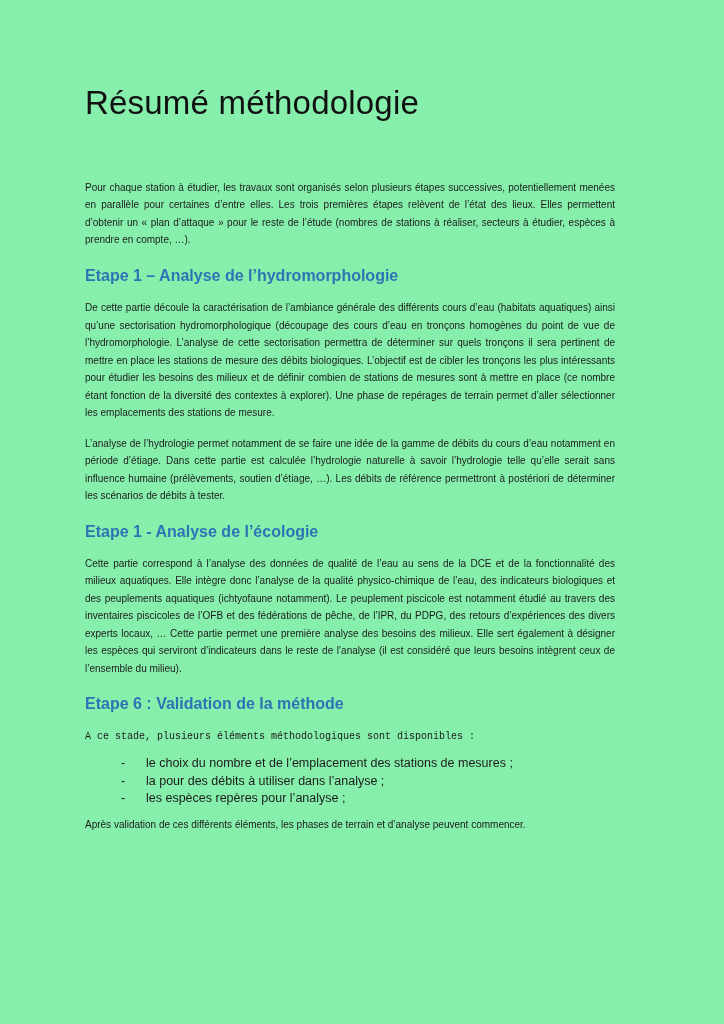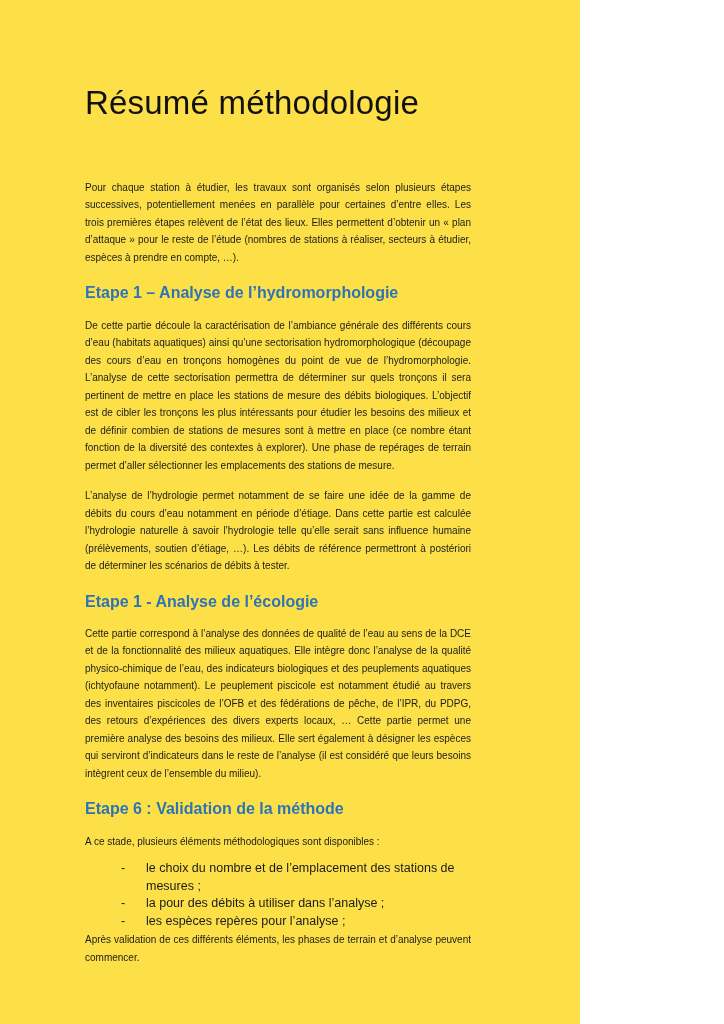--- a/index.html
+++ b/index.html
@@ -2,24 +2,24 @@
 <html lang="fr"><head>
 <meta charset="utf-8">
 <style>
   html, body {
     margin: 0;
     padding: 0;
     background: #ffffff;
   }
   .page {
     position: relative;
-    width: 580px;
+    width: 724px;
     height: 1024px;
     box-sizing: border-box;
-    background: #fde047;
+    background: #86efac;
     padding: 68px 109px 40px 85px;
     font-family: "Liberation Sans", sans-serif;
     color: #1b1b1b;
     overflow: hidden;
   }
   .doc-title {
     font-size: 33px;
     font-weight: 400;
     letter-spacing: 0.2px;
     color: #111111;
@@ -38,35 +38,36 @@
   .section-heading {
     font-size: 16px;
     font-weight: 700;
     color: #2E74B5;
     margin: 17px 0 14px 0;
     line-height: 1.2;
     text-align: left;
   }
   .lead-paragraph {
     margin-bottom: 10px;
+    font-family: Liberation Mono, monospace;
   }
   .bullet-list {
     margin: 0 0 0 36px;
   }
   .bullet-item {
     display: flex;
     font-size: 12.5px;
     line-height: 17.5px;
   }
   .bullet-marker {
     width: 25px;
     flex: 0 0 25px;
   }
   .closing {
-    margin-top: 1px;
+    margin-top: 8px;
   }
 </style>
 </head>
 <body>
 
 <div class="page">
 
   <h1 class="doc-title">Résumé méthodologie</h1>
 
   <p class="body-text intro">Pour chaque station à étudier, les travaux sont organisés selon plusieurs étapes successives, potentiellement menées en parallèle pour certaines d’entre elles. Les trois premières étapes relèvent de l’état des lieux. Elles permettent d’obtenir un « plan d’attaque » pour le reste de l’étude (nombres de stations à réaliser, secteurs à étudier, espèces à prendre en compte, …).</p>

